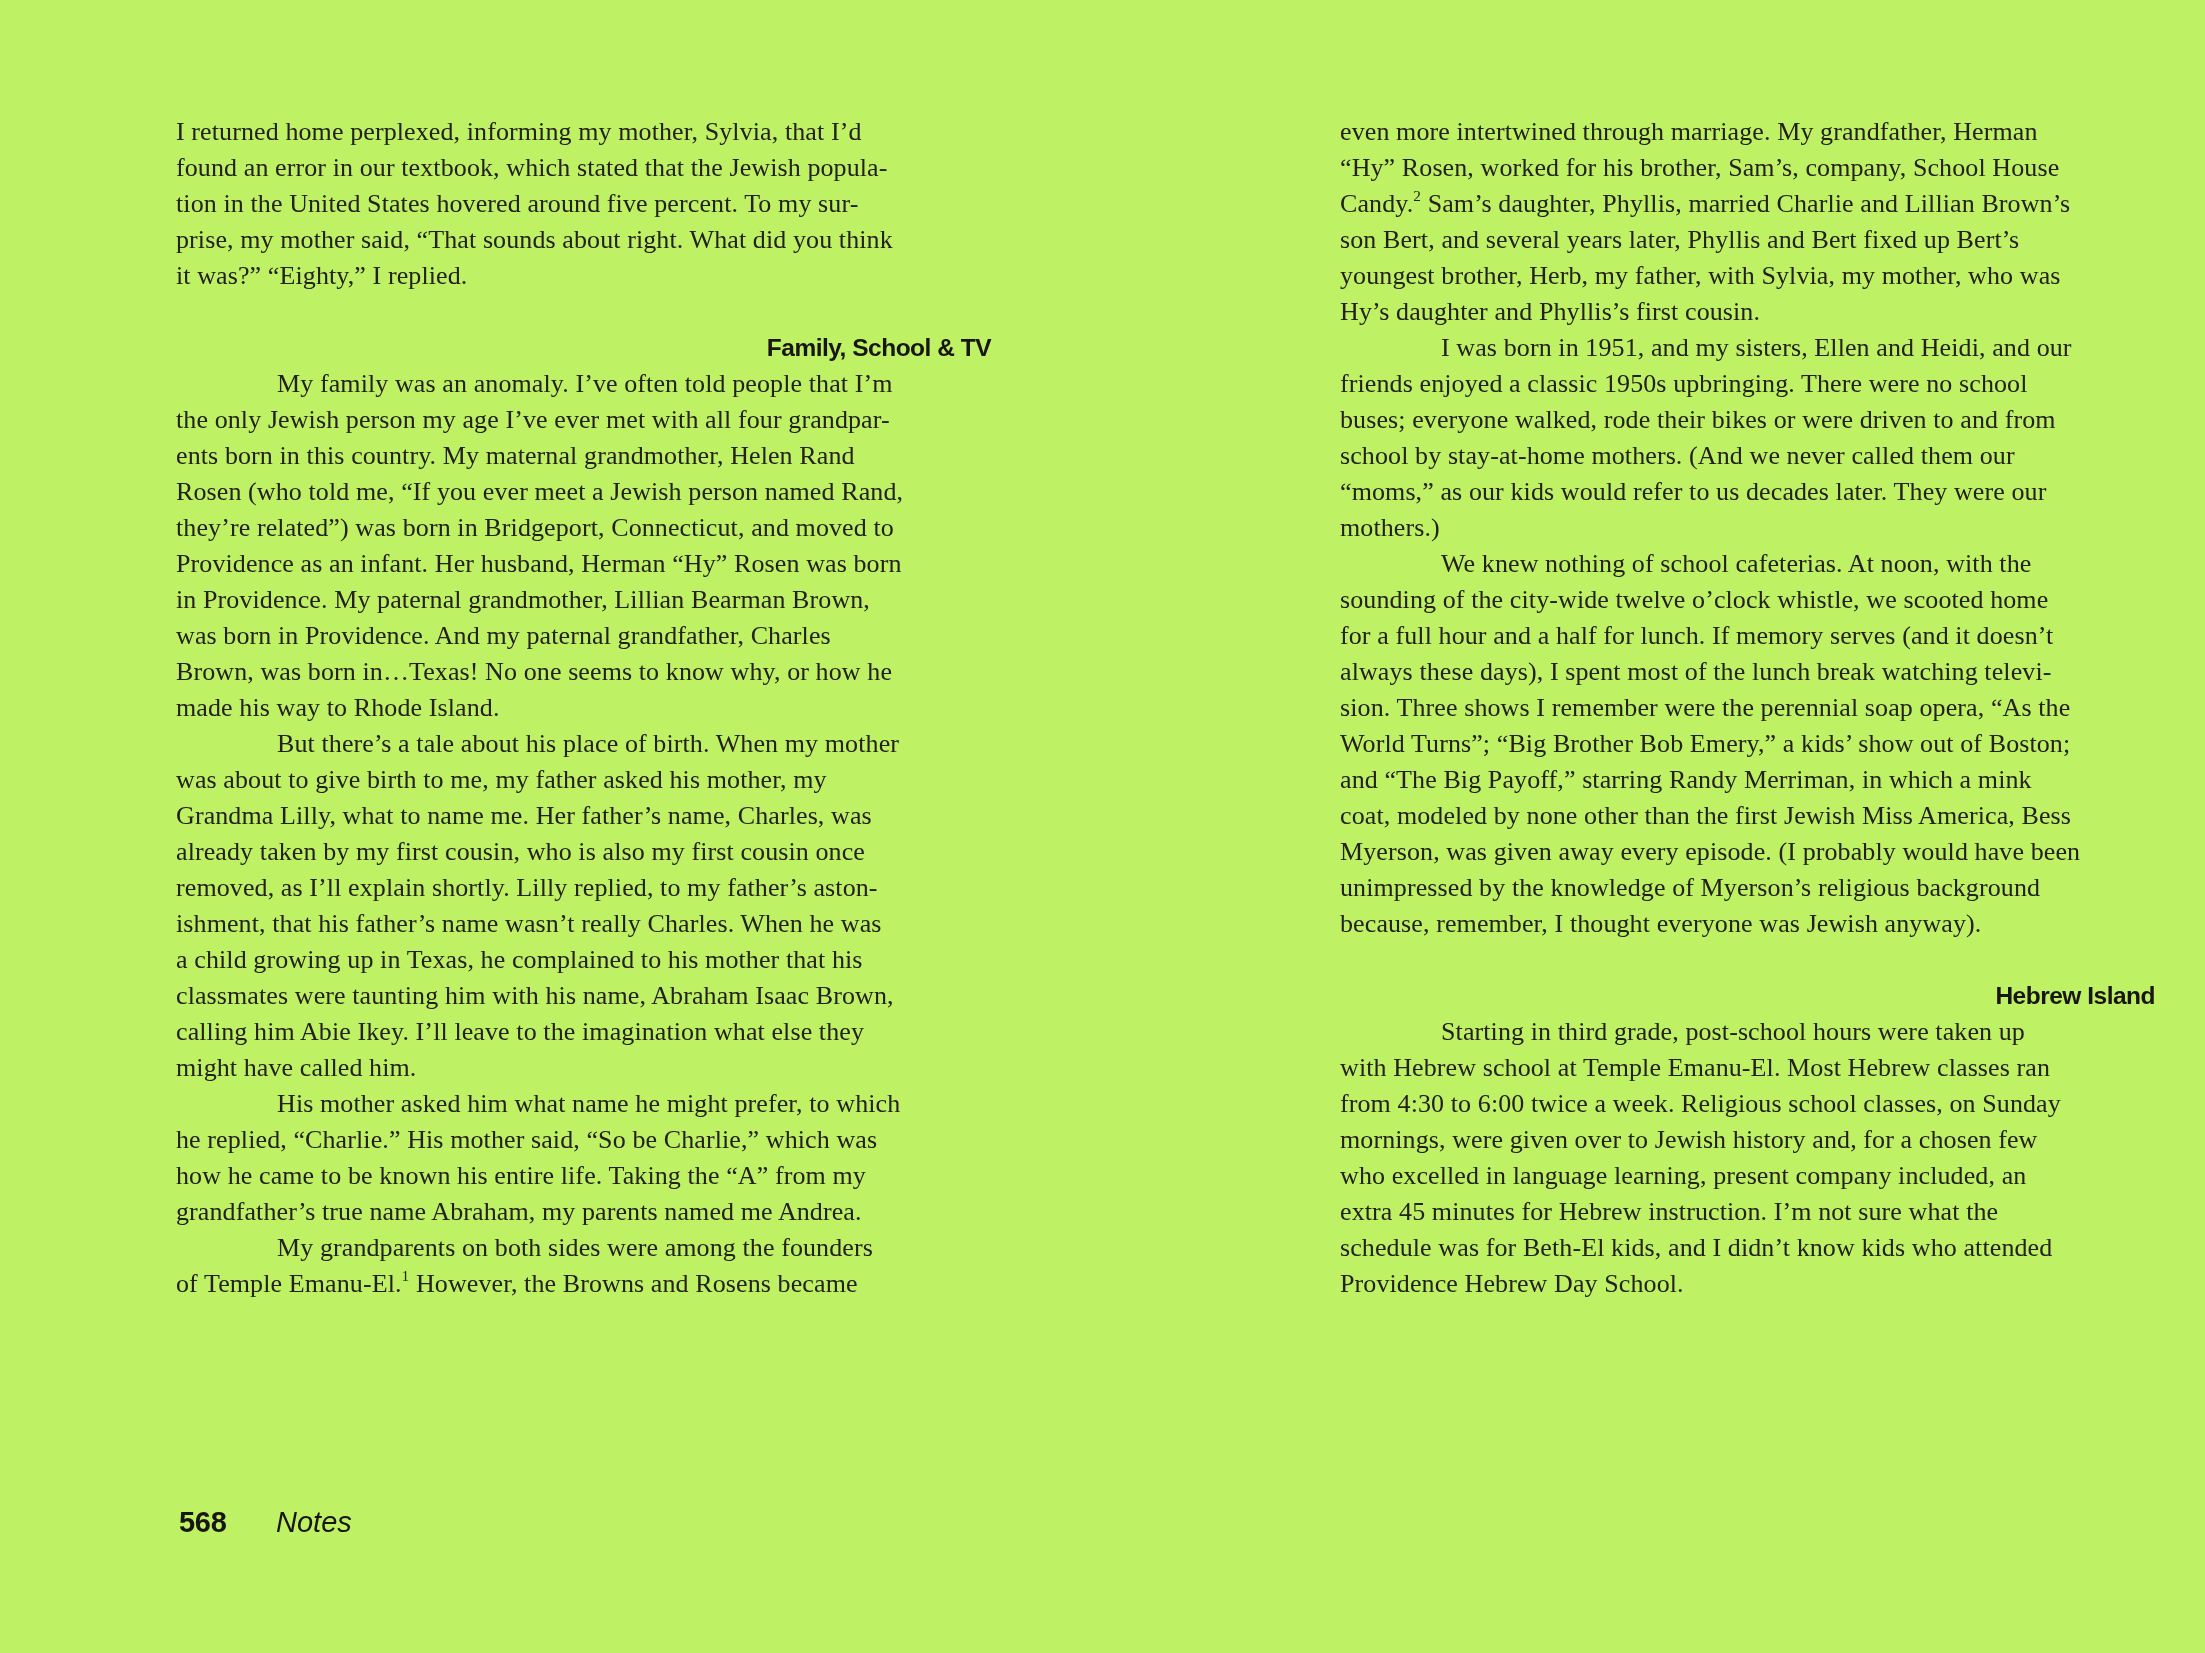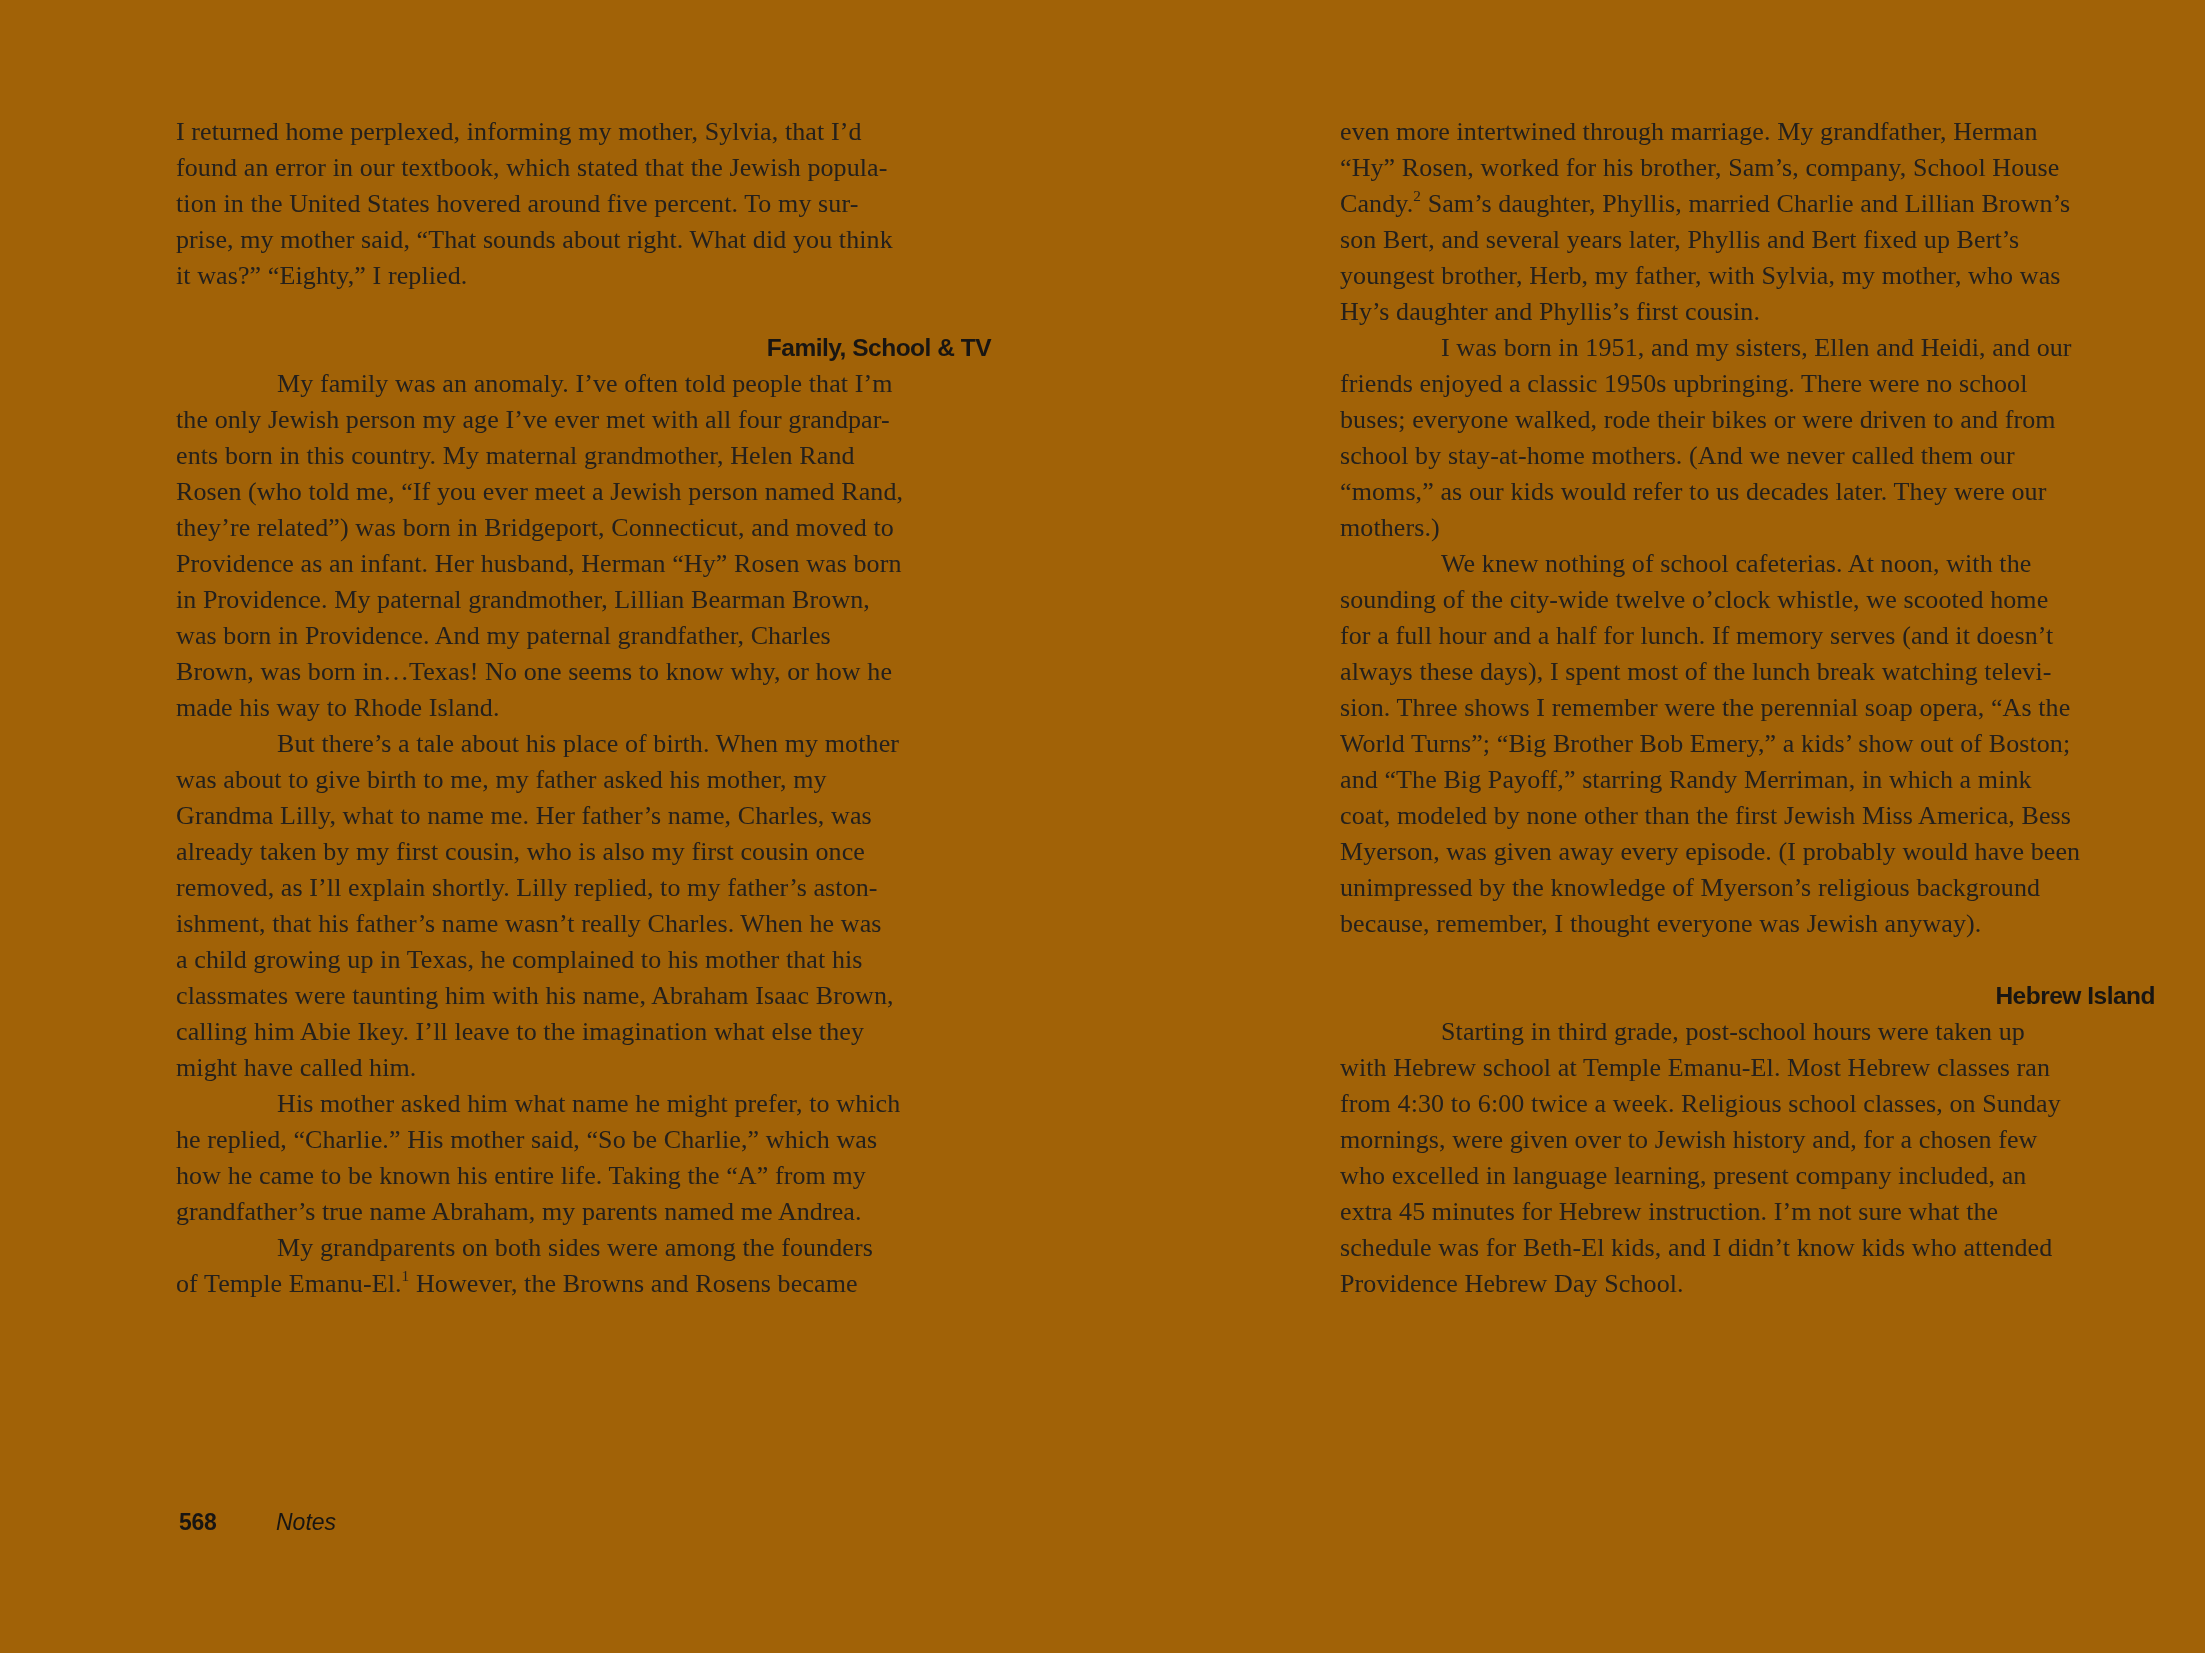--- a/index.html
+++ b/index.html
@@ -1,20 +1,20 @@
 <!DOCTYPE html>
 <html style="font-size:9.8px"><head>
 <meta charset="utf-8">
 <style>
   html, body { margin: 0; padding: 0; background: #ffffff; }
   .canvas {
     position: relative;
     width: 2205px;
     height: 1654px;
-    background: #a16207;
+    background: #bef264;
     overflow: hidden;
     font-family: "Liberation Serif", serif;
     color: #24201c;
   }
   .page { position: absolute; top: 0; width: 1103px; height: 1654px; }
   .page.left  { left: 0; }
   .page.right { left: 1103px; }
 
   .textcol {
     position: absolute;
@@ -46,21 +46,21 @@
   sup.fn {
     font-size: 15.3px;
     line-height: 0;
     vertical-align: 11px;
   }
 
   .footer {
     position: absolute;
     top: 1508px;
     font-family: "Liberation Sans", sans-serif;
-    font-size: 23px;
+    font-size: 29px;
     line-height: 28px;
     color: #181512;
     white-space: nowrap;
   }
   .page.left  .footer { left: 179px; }
   .footer .num {
     display: inline-block;
     width: 97px;
     font-weight: bold;
     letter-spacing: -0.3px;

